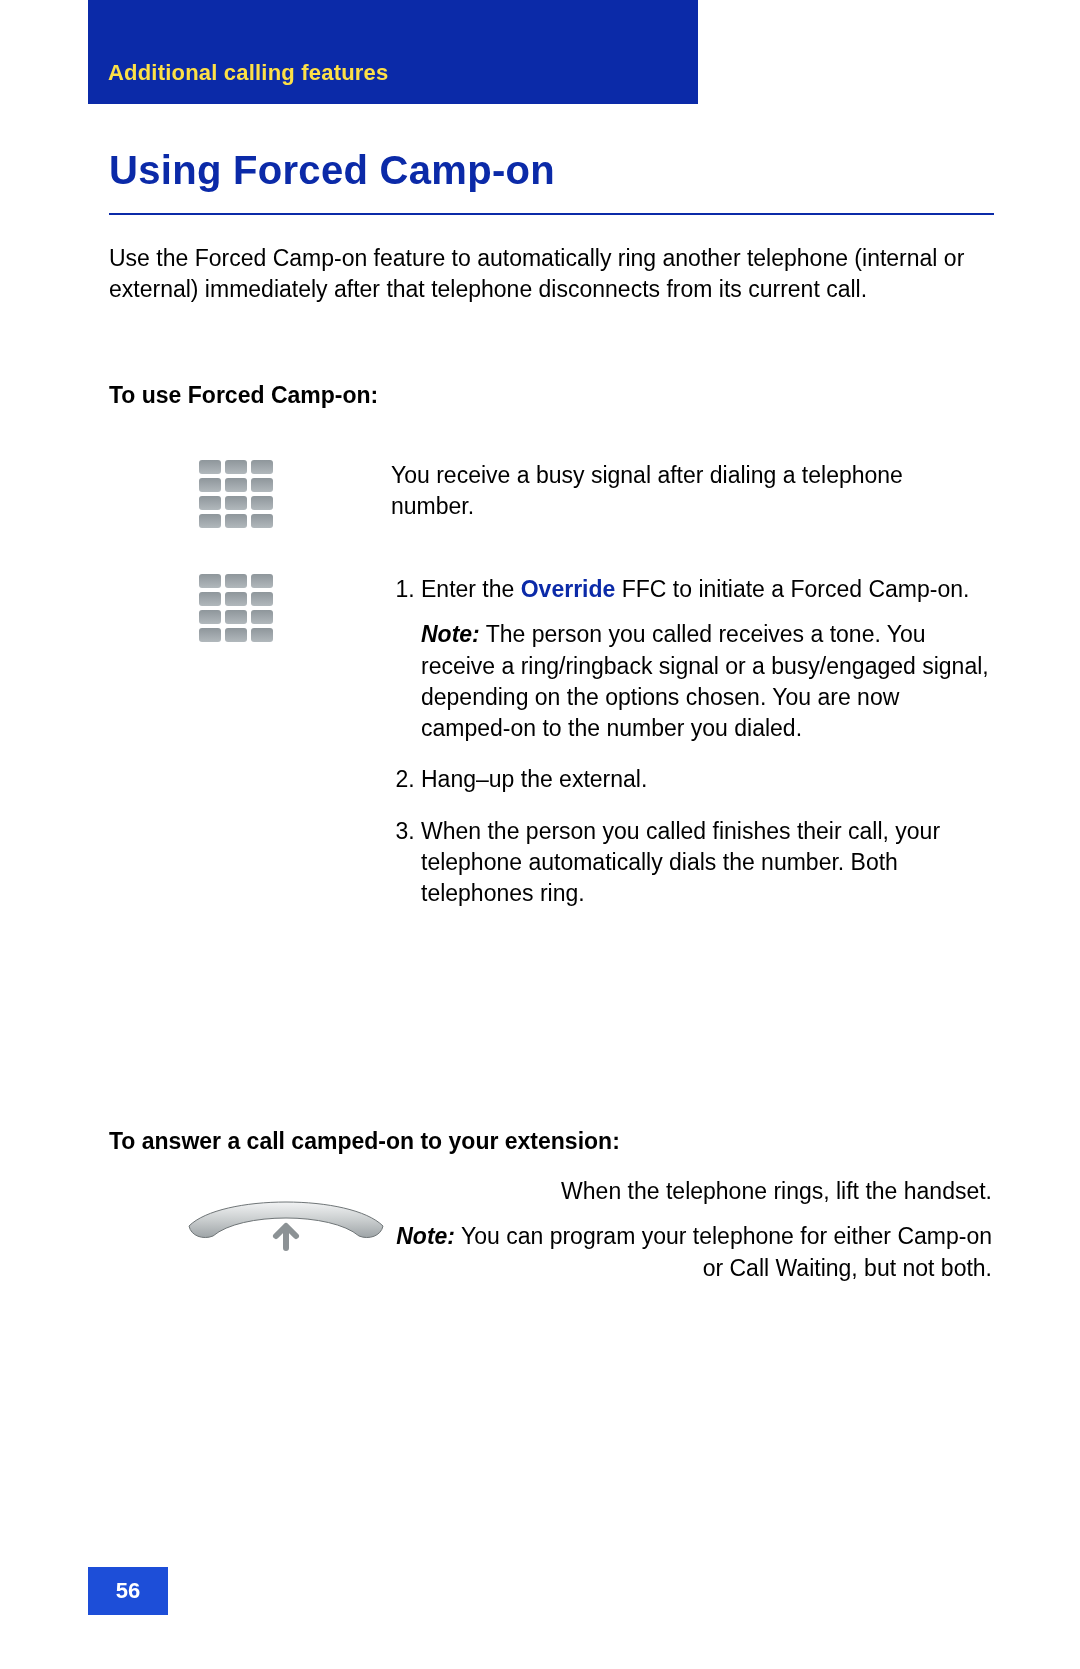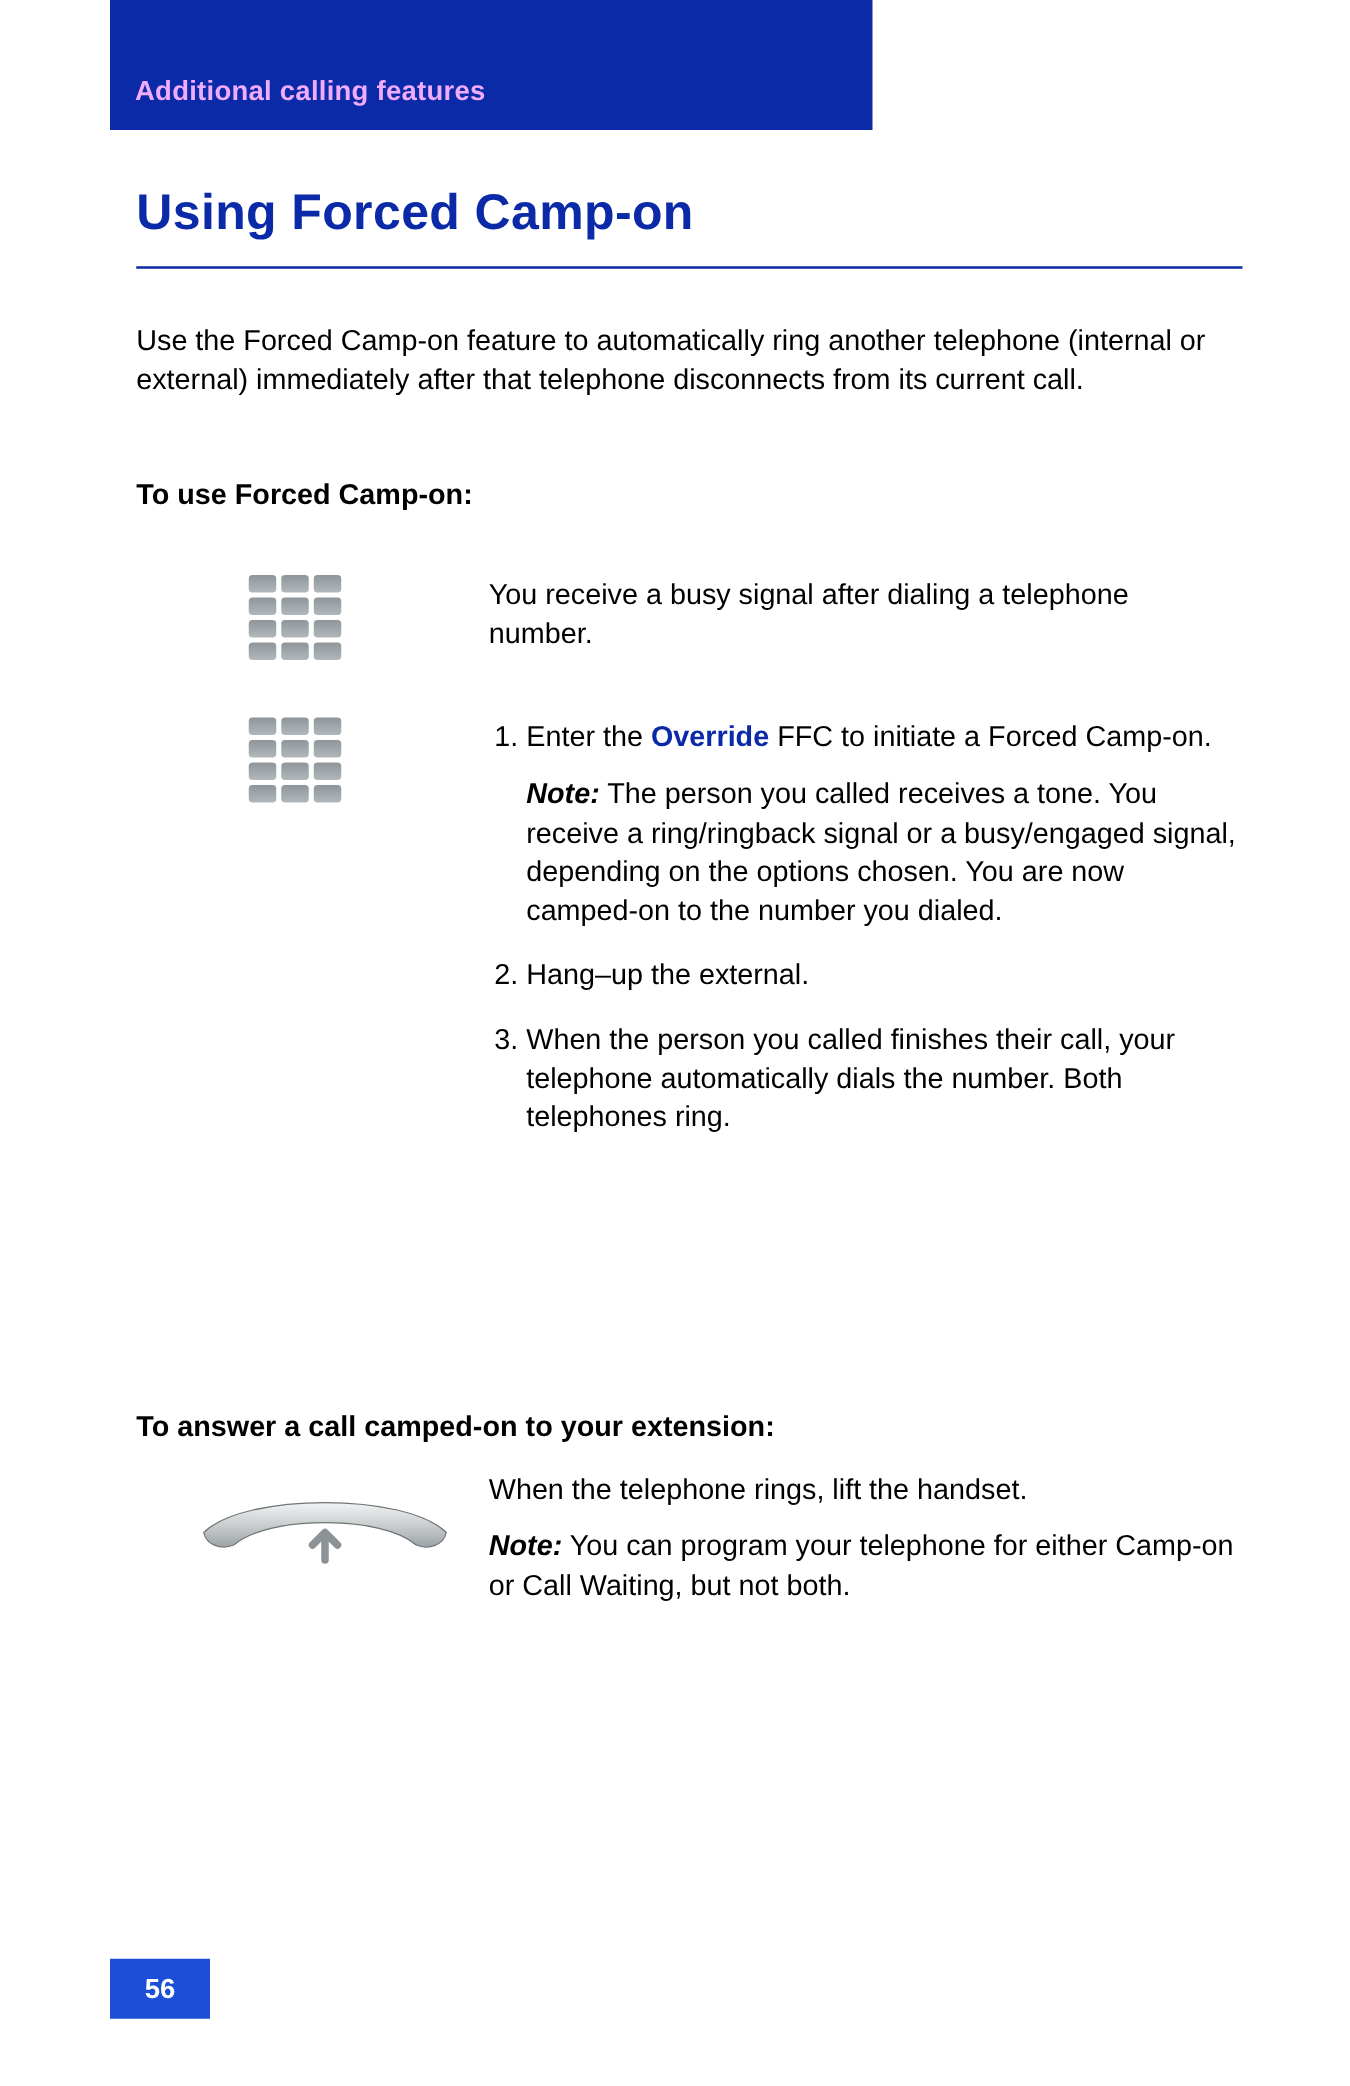--- a/index.html
+++ b/index.html
@@ -16,21 +16,21 @@
     top: 0;
     left: 88px;
     width: 610px;
     height: 104px;
     background: #0b2aa8;
   }
   .header-label {
     position: absolute;
     left: 20px;
     bottom: 18px;
-    color: #f0abfc;
+    color: #fde047;
     font-weight: bold;
     font-size: 22px;
     letter-spacing: 0.2px;
   }
   .page-title {
     position: absolute;
     top: 148px;
     left: 109px;
     right: 86px;
     color: #0b2aa8;
@@ -40,21 +40,21 @@
     padding-bottom: 20px;
     letter-spacing: 0.3px;
   }
   .body-text {
     position: absolute;
     left: 109px;
     right: 88px;
     font-size: 23px;
     line-height: 1.36;
   }
-  .intro { top: 243px; margin-top: 14px; }
+  .intro { top: 243px; }
   .subhead1 { top: 380px; font-weight: bold; }
   .sec1 { top: 460px; }
   .sec1 .row { display: flex; margin-bottom: 46px; }
   .sec1 .icon-col { width: 282px; padding-left: 90px; }
   .sec1 .text-col { flex: 1; }
   .keypad {
     display: grid;
     grid-template-columns: repeat(3, 22px);
     grid-template-rows: repeat(4, 14px);
     gap: 4px;
@@ -64,21 +64,21 @@
     background: linear-gradient(#8e969b, #b1b8bc);
     border-radius: 3px;
   }
   .ol { list-style: decimal; padding-left: 30px; }
   .ol li { margin-bottom: 20px; }
   .ol li .sp { margin-top: 14px; display: block; }
   .note-lbl { font-style: italic; font-weight: bold; }
   .override { color: #0b2aa8; font-weight: bold; text-align: center; }
   .subhead2 { top: 1126px; font-weight: bold; }
   .sec2 { top: 1176px; }
-  .sec2 .row { display: flex; }
+  .sec2 .row { display: flex; text-align: right; }
   .sec2 .icon-col { width: 282px; padding-left: 46px; padding-top: 10px; }
   .sec2 .text-col { flex: 1; }
   .handset-svg { width: 210px; height: 70px; }
   .page-number-bar {
     position: absolute;
     left: 88px;
     bottom: 54px;
     width: 80px;
     height: 48px;
     background: #1d4ed8;

